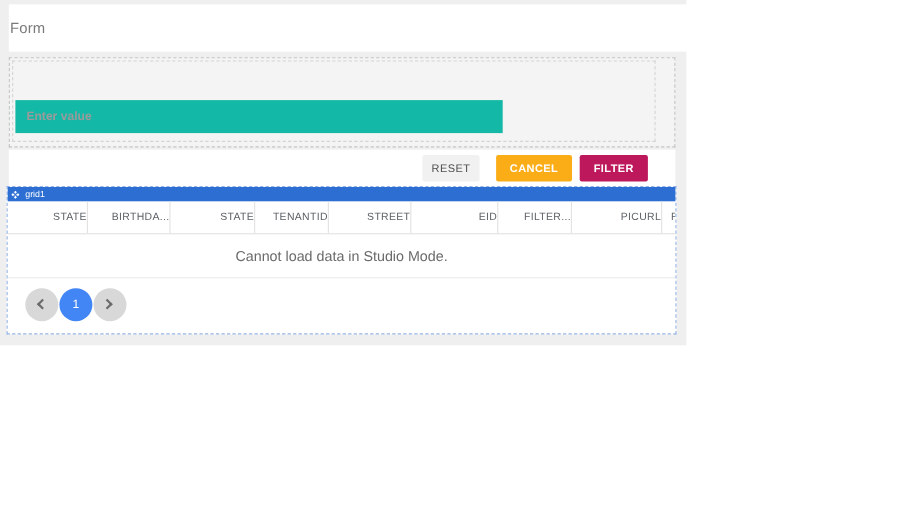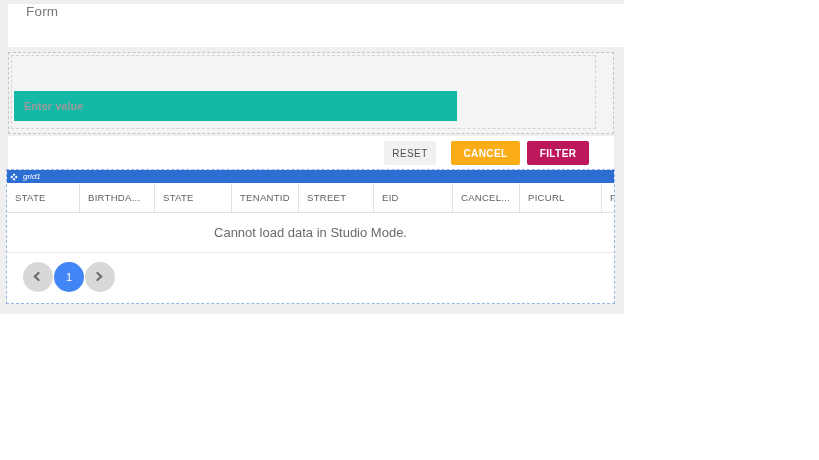--- a/index.html
+++ b/index.html
@@ -21,22 +21,22 @@
     background: #efefef;
   }
 
   
   .form-header {
     position: absolute;
     left: 8px; top: 4px;
     width: 628px; height: 43px;
     background: #ffffff;
     display: flex;
-    align-items: flex-start;
-    padding-left: 18px;
+    align-items: center;
+    padding-left: 1px;
   }
   .form-title {
     font-size: 13.5px;
     color: #7a7a7a;
     letter-spacing: 0.2px;
   }
 
   .form-body {
     position: absolute;
     left: 8px; top: 52px;
@@ -103,34 +103,34 @@
     width: 609px; height: 135px;
     border: 1px dashed #97b4e4;
     background: #ffffff;
   }
   .grid-bar {
     height: 13px;
     background: #2c6ed2;
     display: flex;
     align-items: center;
     padding-left: 3px;
-    font-style: italic;
   }
   .grid-bar .move-icon { width: 8px; height: 8px; display: block; }
   .grid-bar-label {
     color: #ffffff;
     font-size: 8px;
     margin-left: 5px;
     line-height: 13px;
   }
   .grid-head {
     display: flex;
     height: 30px;
     border-bottom: 1px solid #e2e2e2;
     overflow: hidden;
+    text-align: right;
   }
   .col {
     flex: 0 0 auto;
     border-right: 1px solid #e2e2e2;
     line-height: 29px;
     padding-left: 8px;
     font-size: 9.5px;
     color: #5d6167;
     letter-spacing: 0.3px;
     white-space: nowrap;
@@ -206,21 +206,21 @@
         <span class="grid-bar-label">grid1</span>
       </div>
 
       <div class="grid-head">
         <div class="col" style="width:73px">STATE</div>
         <div class="col" style="width:75px">BIRTHDA...</div>
         <div class="col" style="width:77px">STATE</div>
         <div class="col" style="width:67px">TENANTID</div>
         <div class="col" style="width:75px">STREET</div>
         <div class="col" style="width:79px">EID</div>
-        <div class="col" style="width:67px">CANCEL...</div>
+        <div class="col" style="width:67px">FILTER...</div>
         <div class="col" style="width:82px">PICURL</div>
         <div class="col last">F</div>
       </div>
 
       <div class="grid-empty">Cannot load data in Studio Mode.</div>
 
       <div class="grid-pagination">
         <button class="pg-circle pg-prev">
           <span class="chev chev-left"></span>
         </button>

